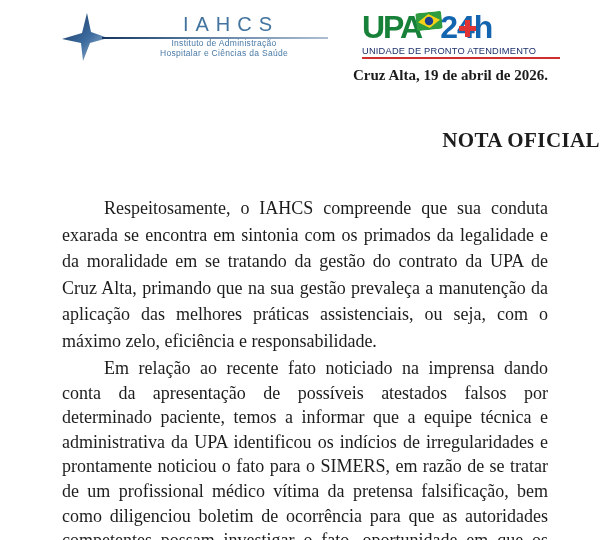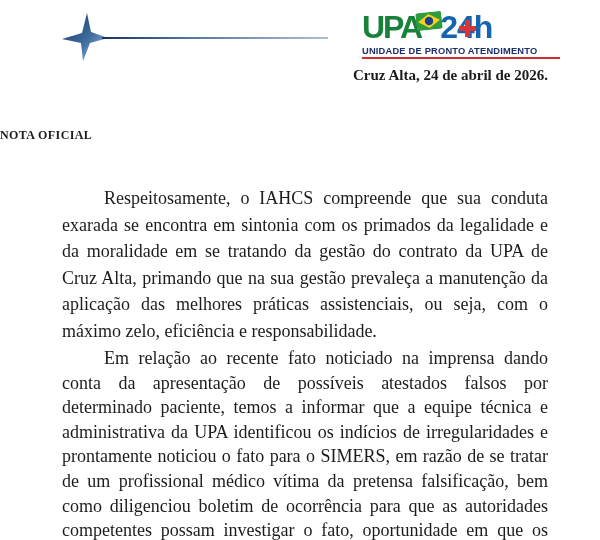--- a/index.html
+++ b/index.html
@@ -41,37 +41,37 @@
 
   
   .upa-logo { width:198px; }
   .upa-row { display:flex; align-items:flex-start; font-family:"Liberation Sans", sans-serif; font-weight:900; }
   .upa-word { font-size:32px; line-height:32px; color:#17813a; letter-spacing:-2px; }
   .upa-flag { margin:1px -2px 0 -5px; transform:rotate(-6deg); }
   .upa-hours { position:relative; font-size:32px; line-height:32px; color:#1465b0; letter-spacing:-1px; }
   .upa-cross { position:absolute; left:19px; top:9px; }
   .upa-sub {
     font-family:"Liberation Sans", sans-serif;
-    font-size:9.3px; font-weight:bold; color:#1c2f6b; letter-spacing:.2px;
+    font-size:9.3px; font-weight:normal; color:#1c2f6b; letter-spacing:.2px;
     margin-top:3px; white-space:nowrap;
   }
   .upa-underline { height:2px; background:#d12f2f; margin-top:1px; }
 
   
   .ref {
     margin-top:12px; padding-left:62px;
     font-weight:bold; font-size:15px;
   }
   .date {
     margin-top:9px; padding-right:52px;
     text-align:right; font-weight:bold; font-size:15px;
   }
   .doc-title {
-    margin-top:44px; text-align:left;
-    font-weight:bold; font-size:12px; letter-spacing:.4px;
+    margin-top:44px; text-align:right;
+    font-weight:bold; font-size:21px; letter-spacing:.4px;
   }
   .body-text { padding:0 52px 0 62px; }
   .para {
     text-align:justify; text-indent:42px;
     font-size:18px; line-height:26.5px;
   }
   .para-1 { margin-top:42px; }
   .para-2 { margin-top:2px; line-height:24.6px; }
 </style>
 </head>
@@ -86,20 +86,25 @@
         <defs>
           <linearGradient id="starGrad" x1="0" y1="0" x2="1" y2="1">
             <stop offset="0" stop-color="#13315c"></stop>
             <stop offset="0.55" stop-color="#3e6da0"></stop>
             <stop offset="1" stop-color="#b8cadd"></stop>
           </linearGradient>
         </defs>
         <path d="M25,1 L29,20 L46,26 L28,31 L21,49 L19,31 L0,27 L20,21 Z" fill="url(#starGrad)"></path>
       </svg>
       <div class="iahcs-rule"></div>
+      <div class="iahcs-text">
+        <div class="iahcs-name">IAHCS</div>
+        <div class="iahcs-sub">Instituto de Administração</div>
+        <div class="iahcs-sub" style="margin-top:0;">Hospitalar e Ciências da Saúde</div>
+      </div>
     </div>
 
     <div class="upa-logo">
       <div class="upa-row">
         <span class="upa-word">UPA</span>
         <svg class="upa-flag" width="26" height="18" viewBox="0 0 26 18">
           <rect x="0" y="0" width="26" height="18" rx="2" fill="#2e9c3f"></rect>
           <polygon points="13,2 24,9 13,16 2,9" fill="#f7d117"></polygon>
           <circle cx="13" cy="9" r="4.2" fill="#1b3f8f"></circle>
         </svg>
@@ -109,21 +114,21 @@
             <path d="M6,0 h5 v6 h6 v5 h-6 v6 h-5 v-6 h-6 v-5 h6 Z" fill="#e03434"></path>
           </svg>
         </span>
       </div>
       <div class="upa-sub">UNIDADE DE PRONTO ATENDIMENTO</div>
       <div class="upa-underline"></div>
     </div>
 
   </div>
 
-  <div class="date">Cruz Alta, 24 de abril de 2026.</div>
+  <div class="date">Cruz Alta, 19 de abril de 2026.</div>
   <div class="doc-title">NOTA OFICIAL</div>
 
   <div class="body-text">
     <p class="para para-1">Respeitosamente, o IAHCS compreende que sua conduta exarada se encontra em sintonia com os primados da legalidade e da moralidade em se tratando da gestão do contrato da UPA de Cruz Alta, primando que na sua gestão prevaleça a manutenção da aplicação das melhores práticas assistenciais, ou seja, com o máximo zelo, eficiência e responsabilidade.</p>
     <p class="para para-2">Em relação ao recente fato noticiado na imprensa dando conta da apresentação de possíveis atestados falsos por determinado paciente, temos a informar que a equipe técnica e administrativa da UPA identificou os indícios de irregularidades e prontamente noticiou o fato para o SIMERS, em razão de se tratar de um profissional médico vítima da pretensa falsificação, bem como diligenciou boletim de ocorrência para que as autoridades competentes possam investigar o fato, oportunidade em que os responsáveis técnicos da UPA se colocaram à disposição de colaborar para a mais ampla elucidação dos fatos.</p>
   </div>
 
 </div>
 
 </body></html>

